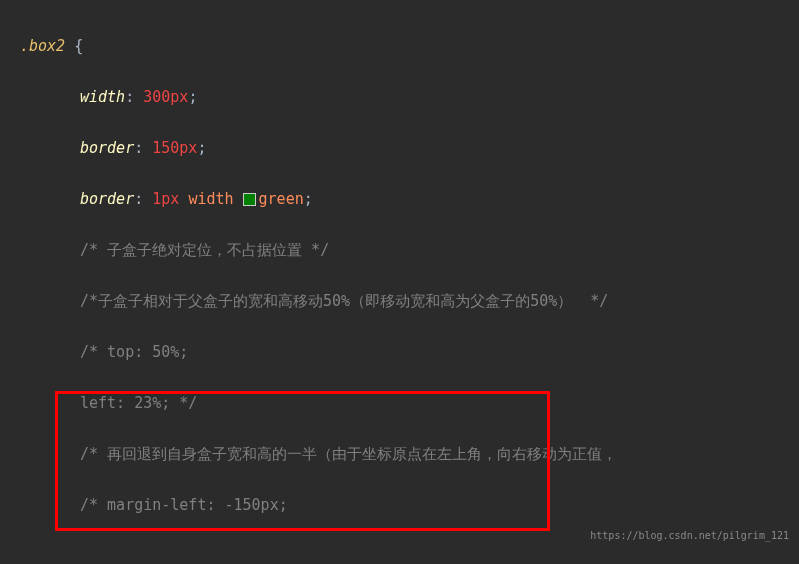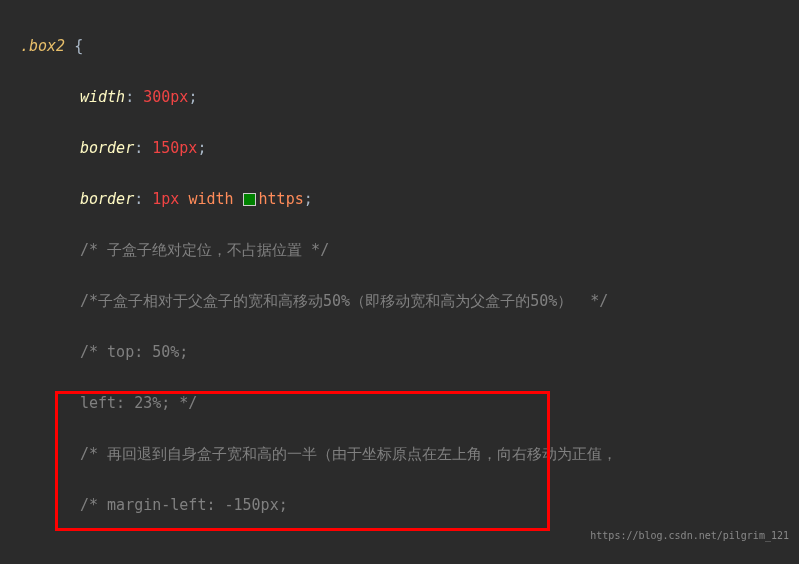--- a/index.html
+++ b/index.html
@@ -45,21 +45,21 @@
     font-size: 10px;
   }
 </style>
 </head>
 <body>
 
 <div class="code-block">
 <span class="line"><span class="selector">.box2</span> <span class="brace">{</span></span>
 <span class="line indent"><span class="prop">width</span><span class="punct">: </span><span class="num">300px</span><span class="punct">;</span></span>
 <span class="line indent"><span class="prop">border</span><span class="punct">: </span><span class="num">150px</span><span class="punct">;</span></span>
-<span class="line indent"><span class="prop">border</span><span class="punct">: </span><span class="num">1px</span> <span class="kw">width</span> <span class="swatch"></span><span class="kw">https</span><span class="punct">;</span></span>
+<span class="line indent"><span class="prop">border</span><span class="punct">: </span><span class="num">1px</span> <span class="kw">width</span> <span class="swatch"></span><span class="kw">green</span><span class="punct">;</span></span>
 <span class="line indent"><span class="comment">/* 子盒子绝对定位，不占据位置 */</span></span>
 <span class="line indent"><span class="comment">/*子盒子相对于父盒子的宽和高移动50%（即移动宽和高为父盒子的50%）  */</span></span>
 <span class="line indent"><span class="comment">/* top: 50%;</span></span>
 <span class="line indent"><span class="comment">left: 23%; */</span></span>
 <span class="line indent"><span class="comment">/* 再回退到自身盒子宽和高的一半（由于坐标原点在左上角，向右移动为正值，</span></span>
 <span class="line indent"><span class="comment">/* margin-left: -150px;</span></span>
 
 
 
 

